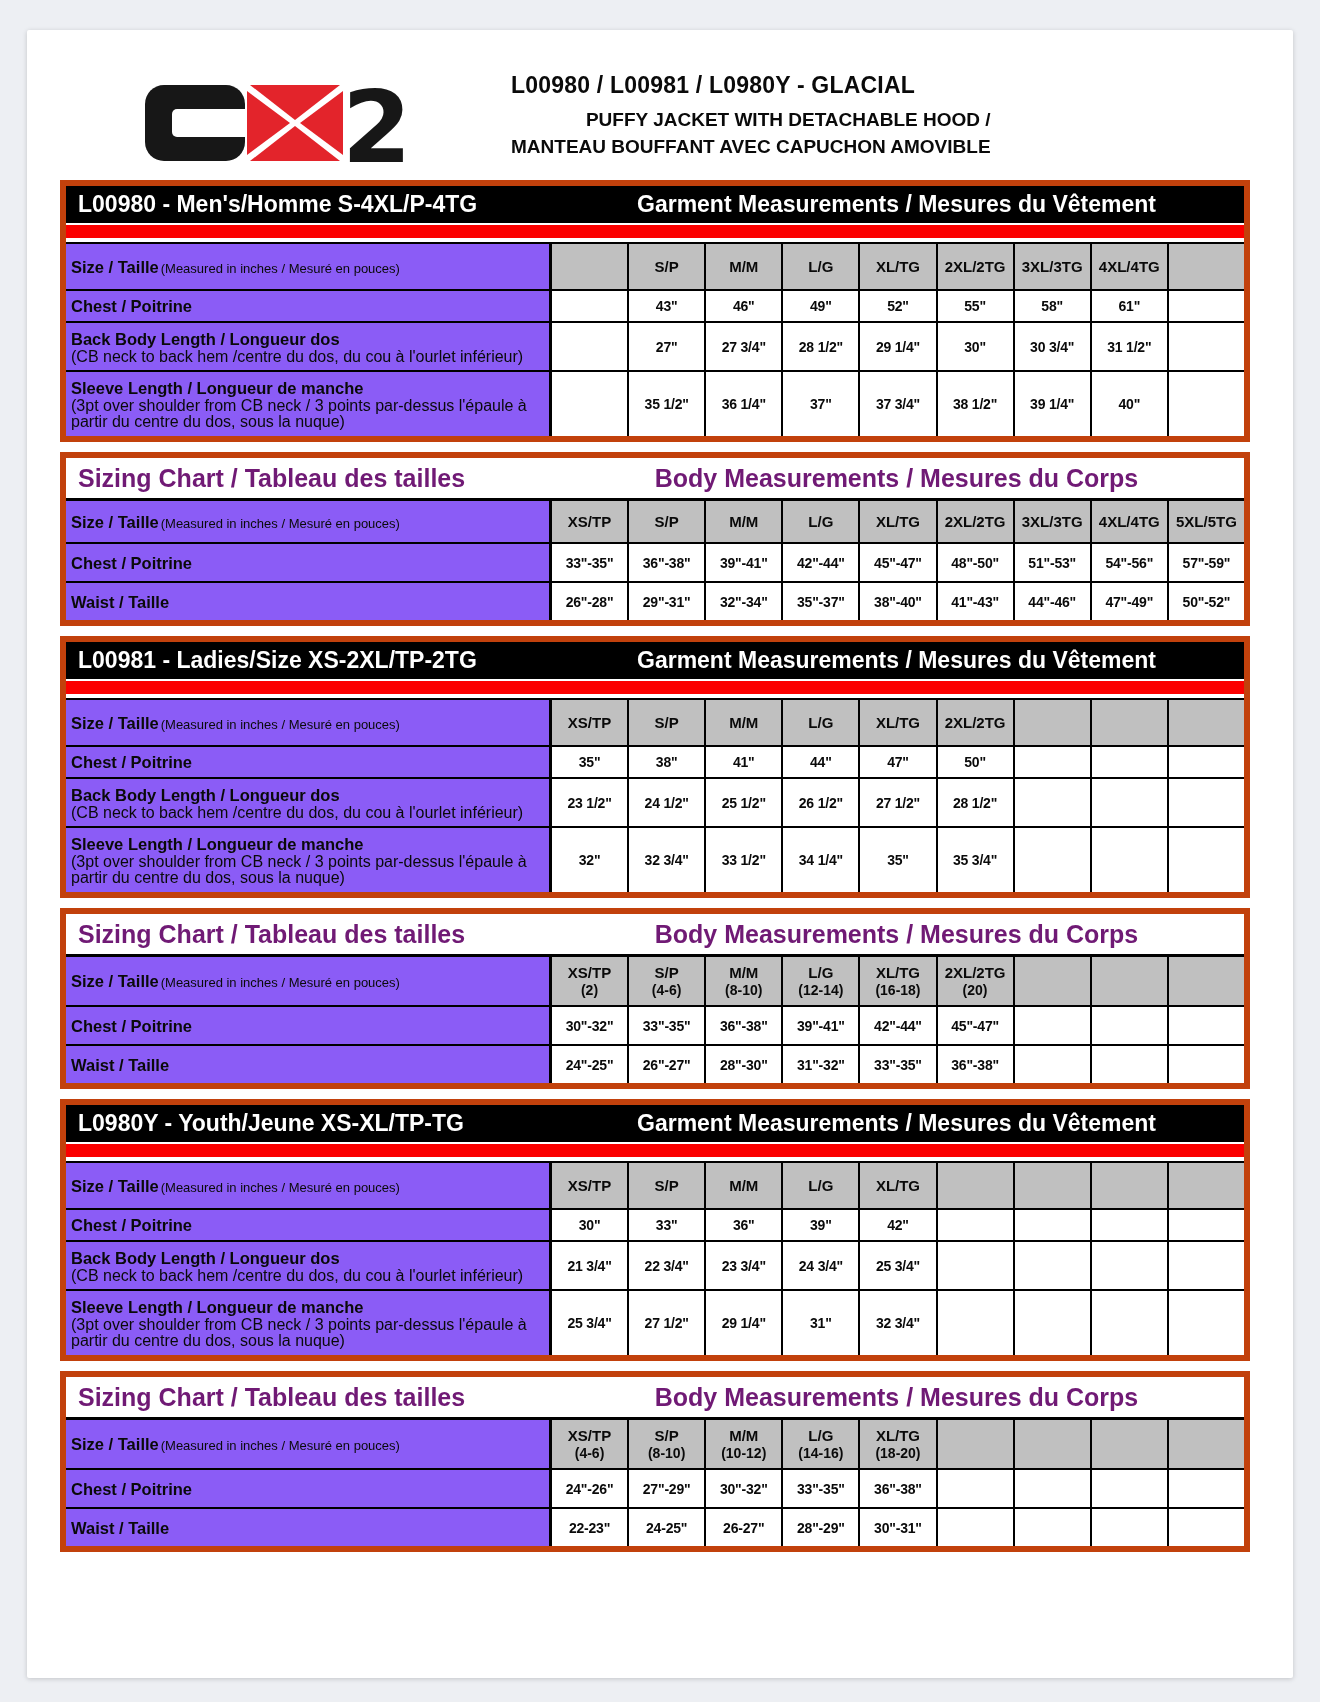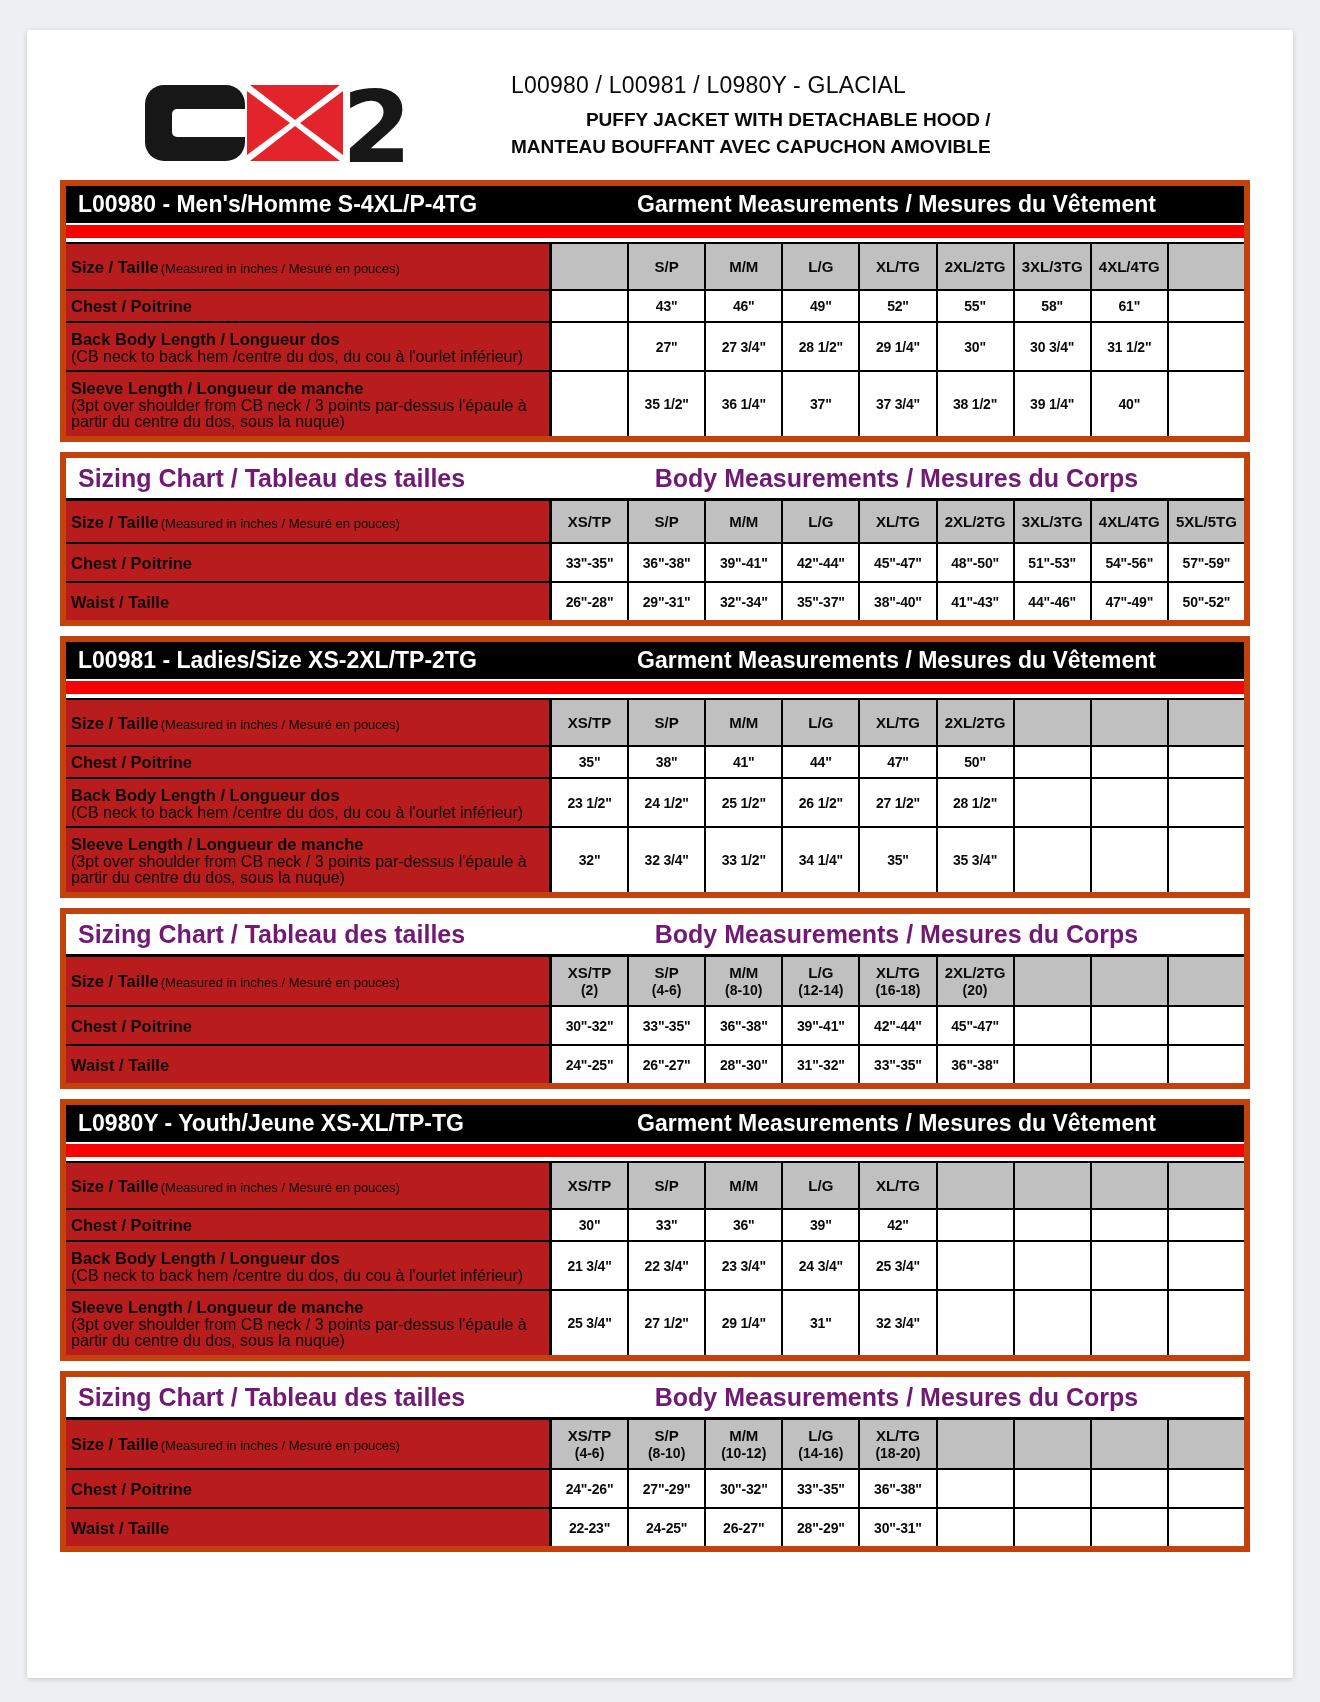--- a/index.html
+++ b/index.html
@@ -5,40 +5,40 @@
   html,body{margin:0;padding:0;}
   body{background:#edeff3;font-family:"Liberation Sans",sans-serif;color:#0a0a0a;}
   .canvas{position:relative;width:1320px;height:1702px;overflow:hidden;background:#edeff3;}
   .page{position:absolute;left:27px;top:30px;width:1266px;height:1648px;background:#ffffff;
         box-shadow:0 1px 5px rgba(0,0,0,0.18);border-radius:2px;}
 
   
   .doc-header{position:relative;height:150px;}
   .logo{position:absolute;left:116px;top:48px;}
   .titles{position:absolute;left:484px;top:42px;}
-  .doc-title{font-size:23px;font-weight:normal;letter-spacing:0.2px;margin-bottom:7px;}
+  .doc-title{font-size:23px;font-weight:bold;letter-spacing:0.2px;margin-bottom:7px;}
   .doc-sub{font-size:19px;font-weight:bold;line-height:27px;text-align:right;}
 
   
   #sections{position:absolute;left:33px;top:150px;width:1190px;}
   section.tbl{border:6px solid #c2410c;margin-bottom:10px;background:#fff;box-sizing:border-box;}
 
   .bar{display:flex;align-items:center;}
   .bar.black{background:#000;color:#fff;height:37px;font-size:23px;font-weight:bold;}
   .bar.white{background:#fff;color:#701a75;height:40px;font-size:25px;font-weight:bold;border-bottom:3px solid #000;}
   .bar-left{width:41%;padding-left:12px;box-sizing:border-box;white-space:nowrap;}
   .bar-right{flex:1;text-align:center;white-space:nowrap;}
 
   .red-bar{height:13px;background:#fb0000;border-top:2px solid #fff;border-bottom:4px solid #fff;}
   .tbl-garment .grid{border-top:2px solid #000;}
 
   .row{display:flex;align-items:stretch;border-bottom:2px solid #000;}
   .row:last-child{border-bottom:none;}
   .cell{box-sizing:border-box;}
-  .cell.label{width:41%;background:#b91c1c;display:flex;flex-direction:column;justify-content:center;
+  .cell.label{width:41%;background:#8b5cf6;display:flex;flex-direction:column;justify-content:center;
               padding:2px 3px 2px 5px;}
   .cell:not(.label){flex:1;border-left:2px solid #000;display:flex;flex-direction:column;
                     align-items:center;justify-content:center;text-align:center;padding:1px;}
   .cell.label + .cell{border-left:3px solid #000;}
   .cell.size{background:#c0c0c0;}
   .cell.val{background:#fff;font-size:14px;font-weight:bold;letter-spacing:-0.2px;white-space:nowrap;}
 
   .size-label-line{display:flex;align-items:baseline;flex-wrap:wrap;}
   .lbl-main{font-size:16.5px;font-weight:bold;line-height:20px;}
   .lbl-note{font-size:13px;font-weight:normal;margin-left:2px;}

